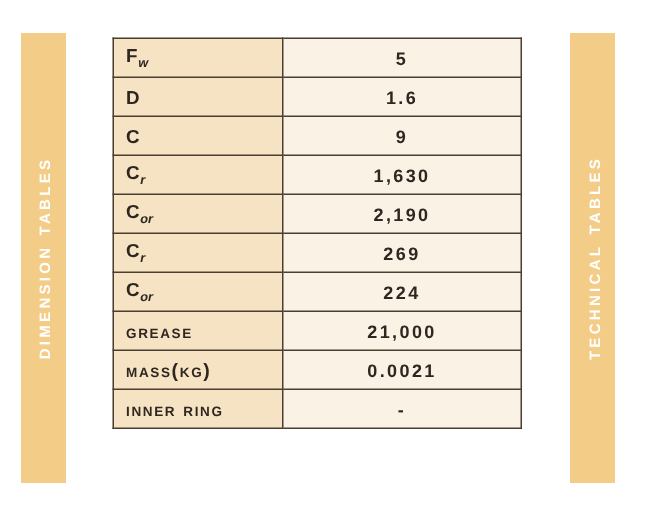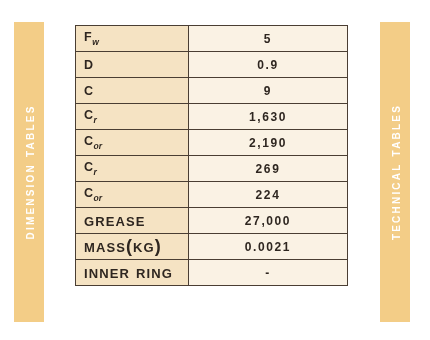--- a/index.html
+++ b/index.html
@@ -94,42 +94,42 @@
     font-size: 8.5px;
     font-style: italic;
     font-weight: bold;
     vertical-align: sub;
     letter-spacing: 0;
   }
   
   .cell-label.word {
     font-variant: small-caps;
     text-transform: lowercase;
-    font-size: 18px;
+    font-size: 13px;
     letter-spacing: 1.1px;
   }
 </style>
 </head>
 <body>
 
 <div id="page">
 
   <div class="side-banner left">
     <span class="side-banner-label">Dimension Tables</span>
   </div>
 
   <table class="spec-table">
     <tbody>
         <tr>
           <td class="cell-label symbol"><span>F</span><span class="sub">w</span></td>
           <td class="cell-value">5</td>
         </tr>
         <tr>
           <td class="cell-label symbol"><span>D</span></td>
-          <td class="cell-value">0.9</td>
+          <td class="cell-value">1.6</td>
         </tr>
         <tr>
           <td class="cell-label symbol"><span>C</span></td>
           <td class="cell-value">9</td>
         </tr>
         <tr>
           <td class="cell-label symbol"><span>C</span><span class="sub">r</span></td>
           <td class="cell-value">1,630</td>
         </tr>
         <tr>
@@ -139,21 +139,21 @@
         <tr>
           <td class="cell-label symbol"><span>C</span><span class="sub">r</span></td>
           <td class="cell-value">269</td>
         </tr>
         <tr>
           <td class="cell-label symbol"><span>C</span><span class="sub">or</span></td>
           <td class="cell-value">224</td>
         </tr>
         <tr>
           <td class="cell-label word"><span>Grease</span></td>
-          <td class="cell-value">27,000</td>
+          <td class="cell-value">21,000</td>
         </tr>
         <tr>
           <td class="cell-label word"><span>Mass(kg)</span></td>
           <td class="cell-value">0.0021</td>
         </tr>
         <tr>
           <td class="cell-label word"><span>Inner ring</span></td>
           <td class="cell-value">-</td>
         </tr>
       </tbody>

